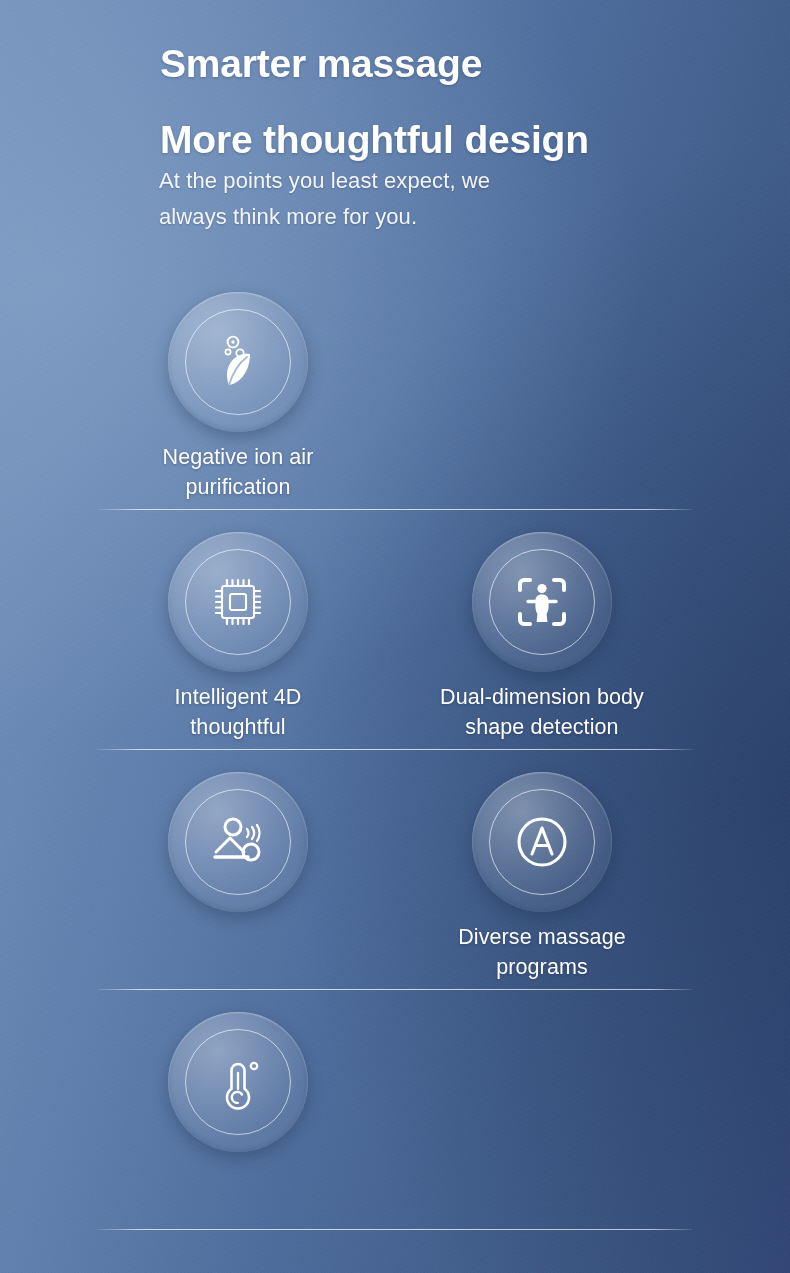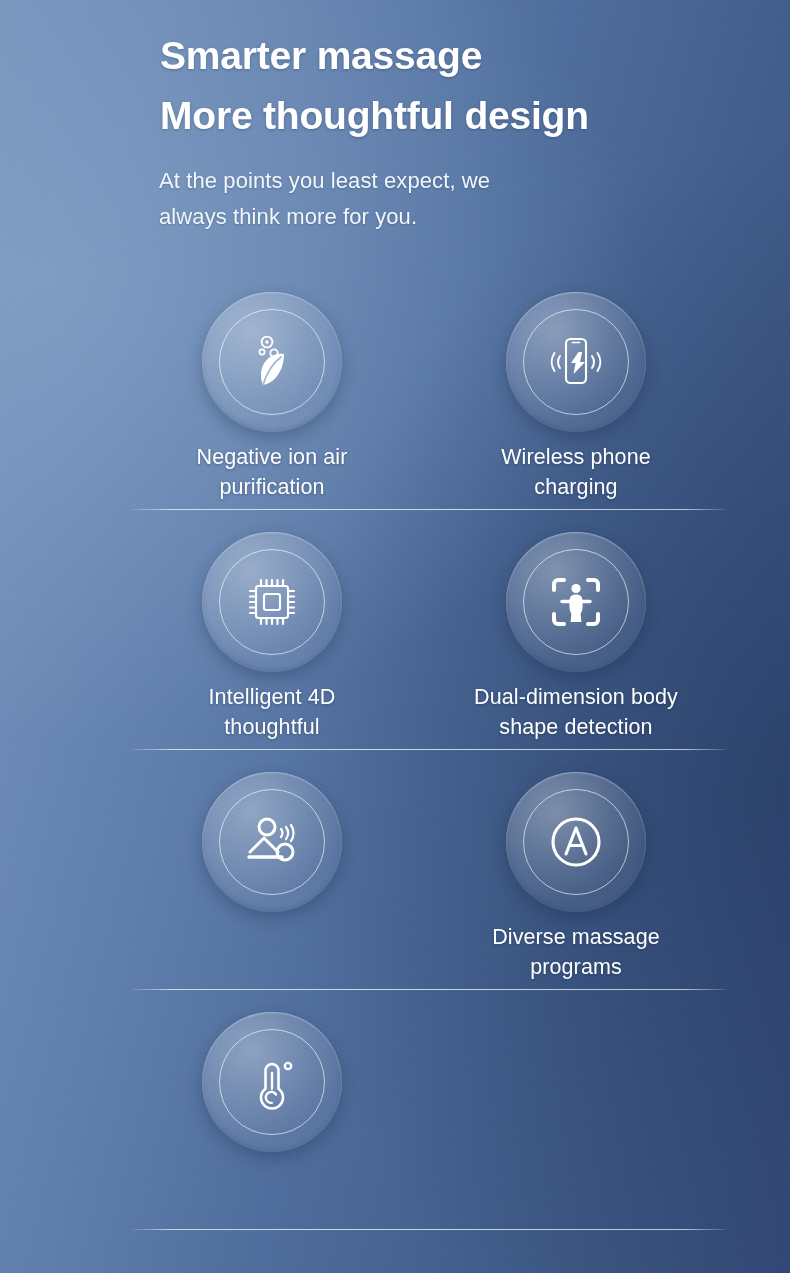--- a/index.html
+++ b/index.html
@@ -32,21 +32,21 @@
   }
   .content { position: relative; z-index: 2; }
 
   .headline {
     position: absolute;
     left: 160px;
     top: 26px;
     color: #ffffff;
     font-size: 39px;
     font-weight: bold;
-    line-height: 60px;
+    line-height: 76px;
     letter-spacing: -0.2px;
     text-shadow: 0 1px 3px rgba(20,35,62,0.30);
     white-space: pre;
   }
   .subhead {
     position: absolute;
     left: 159px;
     top: 163px;
     color: #f2f6fb;
     font-size: 22px;
@@ -59,21 +59,20 @@
 
   .grid {
     position: absolute;
     left: 0;
     top: 270px;
     width: 790px;
   }
   .row {
     position: relative;
     height: 240px;
-    margin-left: 34px;
   }
   .divider {
     position: absolute;
     left: 98px;
     width: 594px;
     height: 1px;
     bottom: 0;
     background: linear-gradient(90deg,
         rgba(236,243,250,0.10) 0%,
         rgba(236,243,250,0.78) 7%,
@@ -163,35 +162,20 @@
               <circle cx="22" cy="22" r="2.6" fill="none" stroke="#ffffff" stroke-width="1.7"></circle>
               <circle cx="34" cy="23" r="3.7" fill="none" stroke="#ffffff" stroke-width="1.8"></circle>
               <path d="M44 24 C44 40 35 53 23 55 C20 48 20 39 25 32 C30 25 38 23 44 24 Z" fill="#ffffff"></path>
               <path d="M41 27 C33 33 27 42 23 55" fill="none" stroke="#9fb8d6" stroke-width="1.7" stroke-linecap="round"></path>
             </svg>
           </div>
           <div class="caption">Negative ion air
 purification</div>
         </div>
 
-        <div class="cell right">
-          <div class="disc">
-            <svg viewBox="0 0 64 64">
-              <rect x="22" y="9" width="20" height="44" rx="4.5" fill="none" stroke="#ffffff" stroke-width="2.1"></rect>
-              <path d="M28.5 12.5 h7" stroke="#ffffff" stroke-width="1.7" stroke-linecap="round"></path>
-              <path d="M34.5 22 L27 33 h4.6 l-2 11 L41 32 h-5 l2.2 -10 Z" fill="#ffffff"></path>
-              <path d="M16 26 C13.4 29.5 13.4 34.5 16 38" fill="none" stroke="#ffffff" stroke-width="2" stroke-linecap="round"></path>
-              <path d="M10.5 23 C6.8 28.5 6.8 35.5 10.5 41" fill="none" stroke="#ffffff" stroke-width="2" stroke-linecap="round"></path>
-              <path d="M48 26 C50.6 29.5 50.6 34.5 48 38" fill="none" stroke="#ffffff" stroke-width="2" stroke-linecap="round"></path>
-              <path d="M53.5 23 C57.2 28.5 57.2 35.5 53.5 41" fill="none" stroke="#ffffff" stroke-width="2" stroke-linecap="round"></path>
-            </svg>
-          </div>
-          <div class="caption">Wireless phone
-charging</div>
-        </div>
         <div class="divider"></div>
       </div>
 
       <div class="row">
         <div class="cell left">
           <div class="disc">
             <svg viewBox="0 0 64 64">
               <rect x="16" y="16" width="32" height="32" rx="2.5" fill="none" stroke="#ffffff" stroke-width="2.1"></rect>
               <rect x="24" y="24" width="16" height="16" rx="2" fill="none" stroke="#ffffff" stroke-width="2.1"></rect>
               <g stroke="#ffffff" stroke-width="2.2" stroke-linecap="round">

